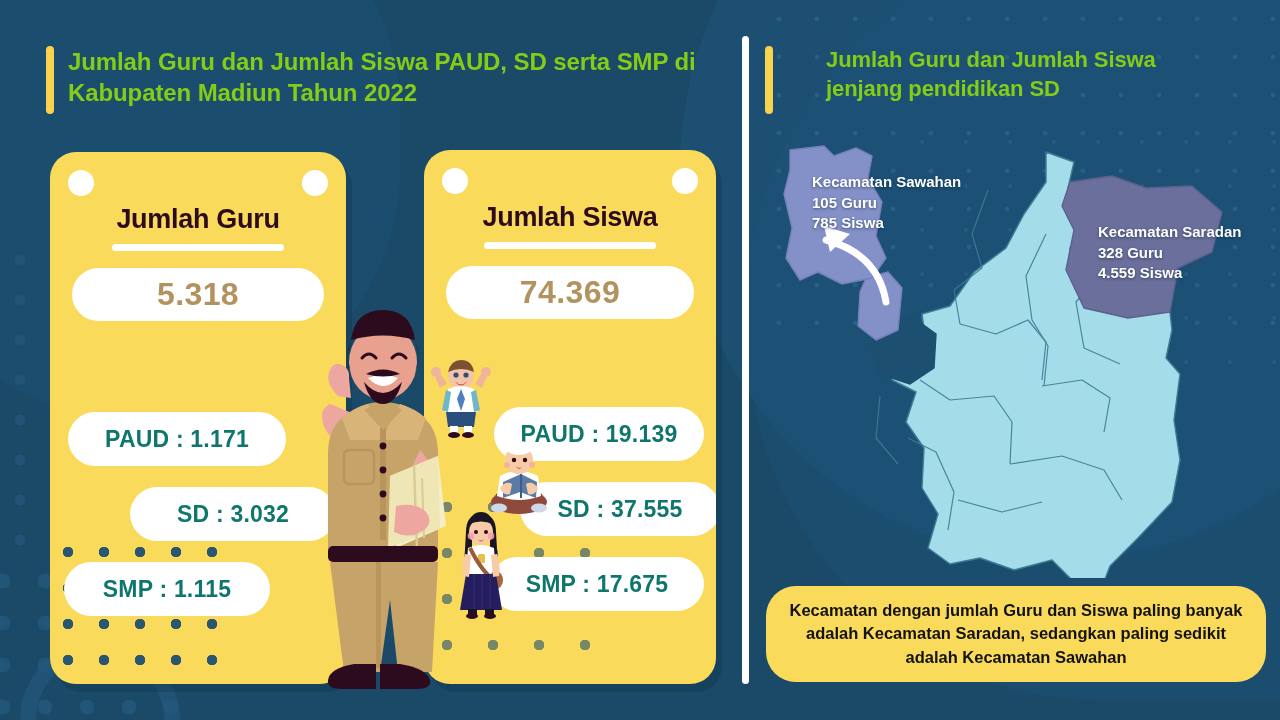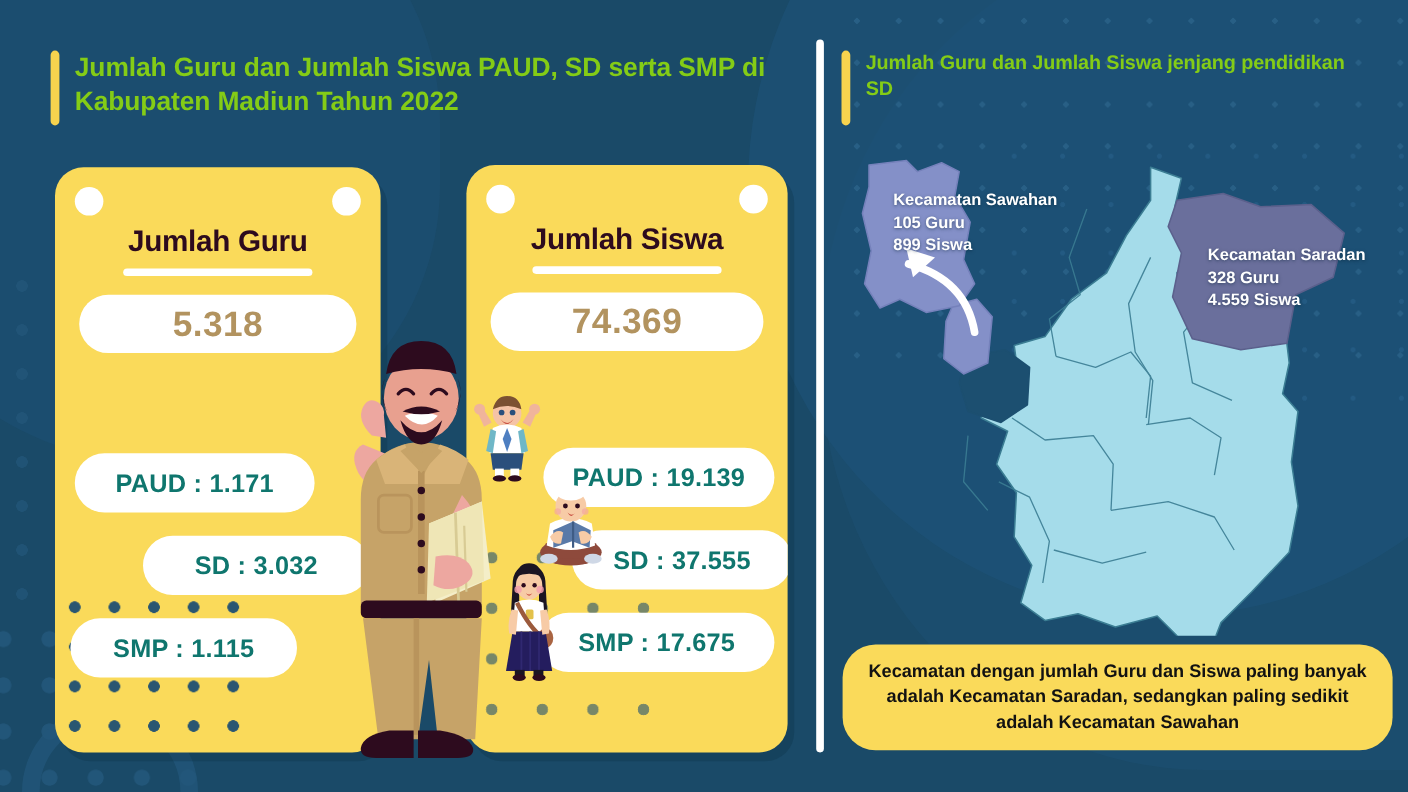--- a/index.html
+++ b/index.html
@@ -56,21 +56,21 @@
   .title-bar { width:8px; border-radius:4px; background:#f7d34e; flex:none; }
   .title-text {
     color:#84cc16; font-weight:bold; line-height:1.30;
     letter-spacing:-.1px;
   }
   #title-left  { left:46px; top:46px; width:660px; }
   #title-left .title-bar { height:68px; }
   #title-left .title-text { font-size:24px; }
   #title-right { left:765px; top:46px; width:470px; }
   #title-right .title-bar { height:68px; }
-  #title-right .title-text { font-size:18px; }
+  #title-right .title-text { font-size:22px;margin-left:39px; }
 
   
   .divider {
     position:absolute; left:742px; top:36px; width:7px; height:648px;
     background:#ffffff; border-radius:4px;
   }
 
   
   .stat-card {
     position:absolute; background:#fada5a; border-radius:26px; overflow:hidden;
@@ -355,21 +355,21 @@
       </g>
 
       <path d="M126 164 q-8 -48 -60 -62" stroke="#ffffff" stroke-width="7" fill="none" stroke-linecap="round"></path>
       <path d="M64 88 l26 8 l-20 18 z" fill="#ffffff"></path>
     </svg>
   </div>
 
   <div class="map-label" id="label-sawahan">
     <div>Kecamatan Sawahan</div>
     <div>105 Guru</div>
-    <div>899 Siswa</div>
+    <div>785 Siswa</div>
   </div>
 
   <div class="map-label" id="label-saradan">
     <div>Kecamatan Saradan</div>
     <div>328 Guru</div>
     <div>4.559 Siswa</div>
   </div>
 
   <div id="caption">Kecamatan dengan jumlah Guru dan Siswa paling banyak adalah Kecamatan Saradan, sedangkan paling sedikit adalah Kecamatan Sawahan</div>
 

